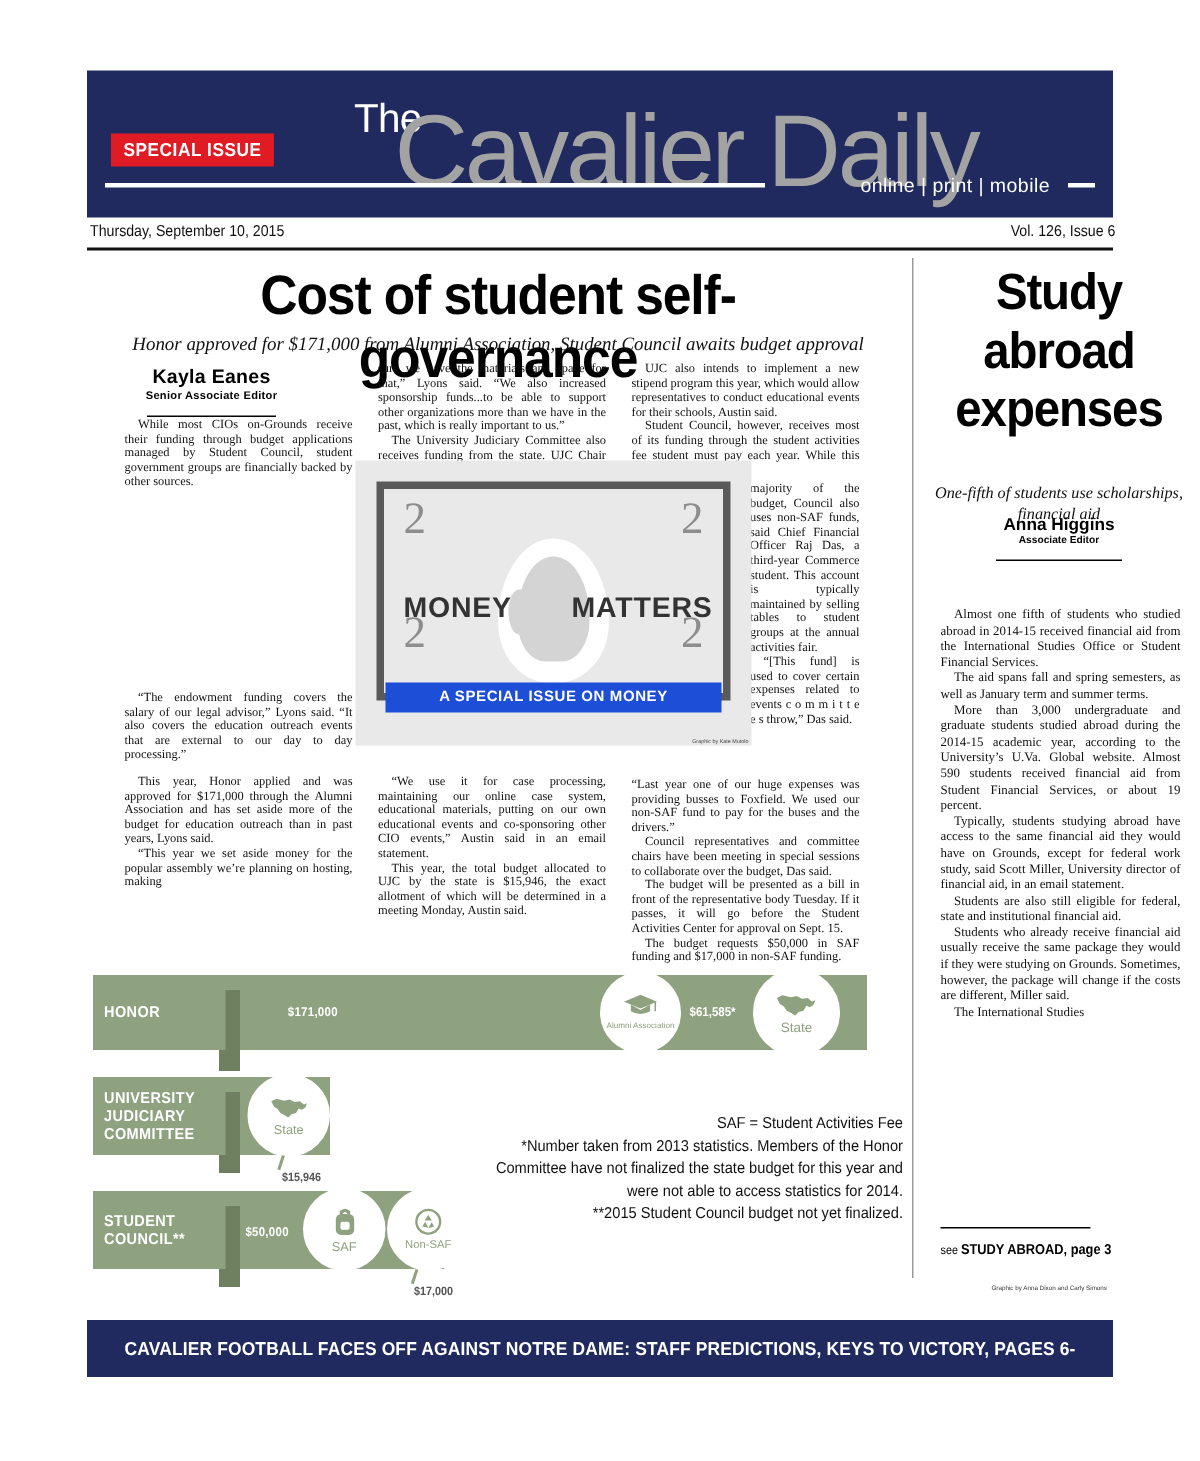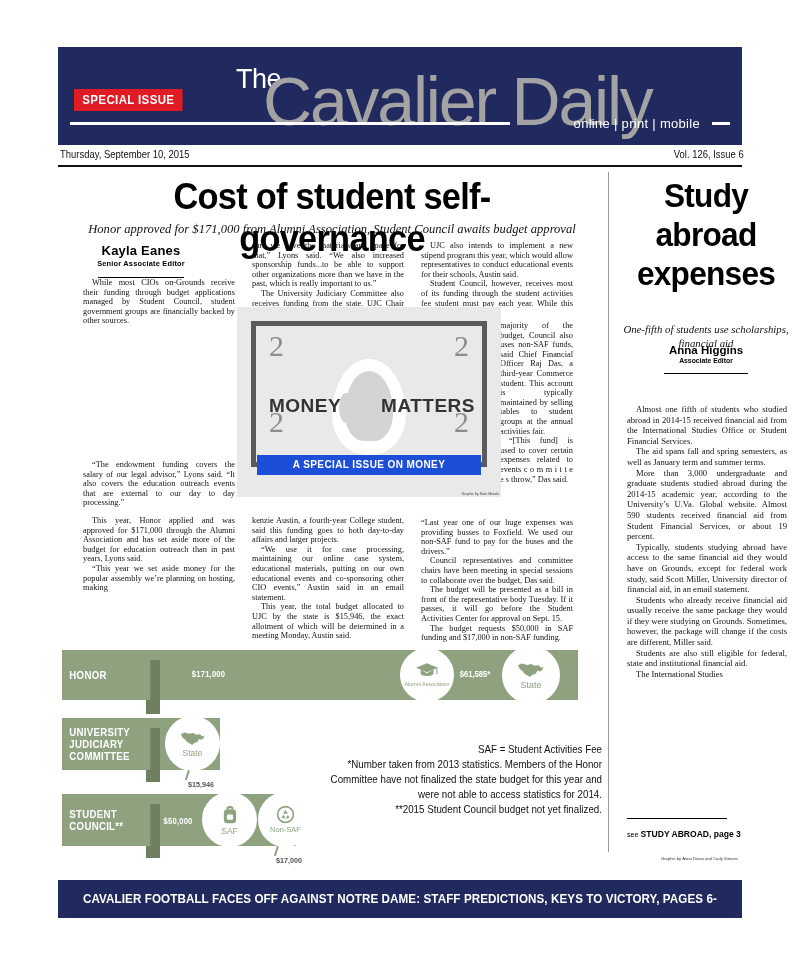--- a/index.html
+++ b/index.html
@@ -324,21 +324,20 @@
   <div class="col" id="col1c">
     <p>This year, Honor applied and was approved for $171,000 through the Alumni Association and has set aside more of the budget for education outreach than in past years, Lyons said.</p>
     <p>“This year we set aside money for the popular assembly we’re planning on hosting, making</p>
   </div>
 
   <div class="col" id="col2a">
     <p class="noind">sure we have the materials and space for that,” Lyons said. “We also increased sponsorship funds...to be able to support other organizations more than we have in the past, which is really important to us.”</p>
     <p>The University Judiciary Committee also receives funding from the state. UJC Chair Mac-</p>
   </div>
   <div class="col" id="col2b">
-    <p class="noind">kenzie Austin, a fourth-year College student, said this funding goes to both day-to-day affairs and larger projects.</p>
     <p>“We use it for case processing, maintaining our online case system, educational materials, putting on our own educational events and co-sponsoring other CIO events,” Austin said in an email statement.</p>
     <p>This year, the total budget allocated to UJC by the state is $15,946, the exact allotment of which will be determined in a meeting Monday, Austin said.</p>
   </div>
 
   <div class="col" id="col3a">
     <p>UJC also intends to implement a new stipend program this year, which would allow representatives to conduct educational events for their schools, Austin said.</p>
     <p>Student Council, however, receives most of its funding through the student activities fee student must pay each year. While this funds the</p>
   </div>
   <div class="col" id="col3b">
     <p class="noind">majority of the budget, Council also uses non-SAF funds, said Chief Financial Officer Raj Das, a third-year Commerce student. This account is typically maintained by selling tables to student groups at the annual activities fair.</p>
@@ -372,22 +371,22 @@
   <div class="sb-byline">
     <div class="name">Anna Higgins</div>
     <div class="role">Associate Editor</div>
     <div class="rule"></div>
   </div>
   <div id="sbbody">
     <p>Almost one fifth of students who studied abroad in 2014-15 received financial aid from the International Studies Office or Student Financial Services.</p>
     <p>The aid spans fall and spring semesters, as well as January term and summer terms.</p>
     <p>More than 3,000 undergraduate and graduate students studied abroad during the 2014-15 academic year, according to the University’s U.Va. Global website. Almost 590 students received financial aid from Student Financial Services, or about 19 percent.</p>
     <p>Typically, students studying abroad have access to the same financial aid they would have on Grounds, except for federal work study, said Scott Miller, University director of financial aid, in an email statement.</p>
+    <p>Students are also still eligible for federal, state and institutional financial aid.</p>
     <p>Students who already receive financial aid usually receive the same package they would if they were studying on Grounds. Sometimes, however, the package will change if the costs are different, Miller said.</p>
-    <p>Students are also still eligible for federal, state and institutional financial aid.</p>
     <p>The International Studies</p>
   </div>
   <div class="sb-jump-rule"></div>
   <div class="sb-jump">
     <span class="small">see </span><span>STUDY ABROAD, page 3</span>
   </div>
 
   <div class="info">
 
     <div class="bar-row" style="left:0;top:0;width:540px;height:58px;">

